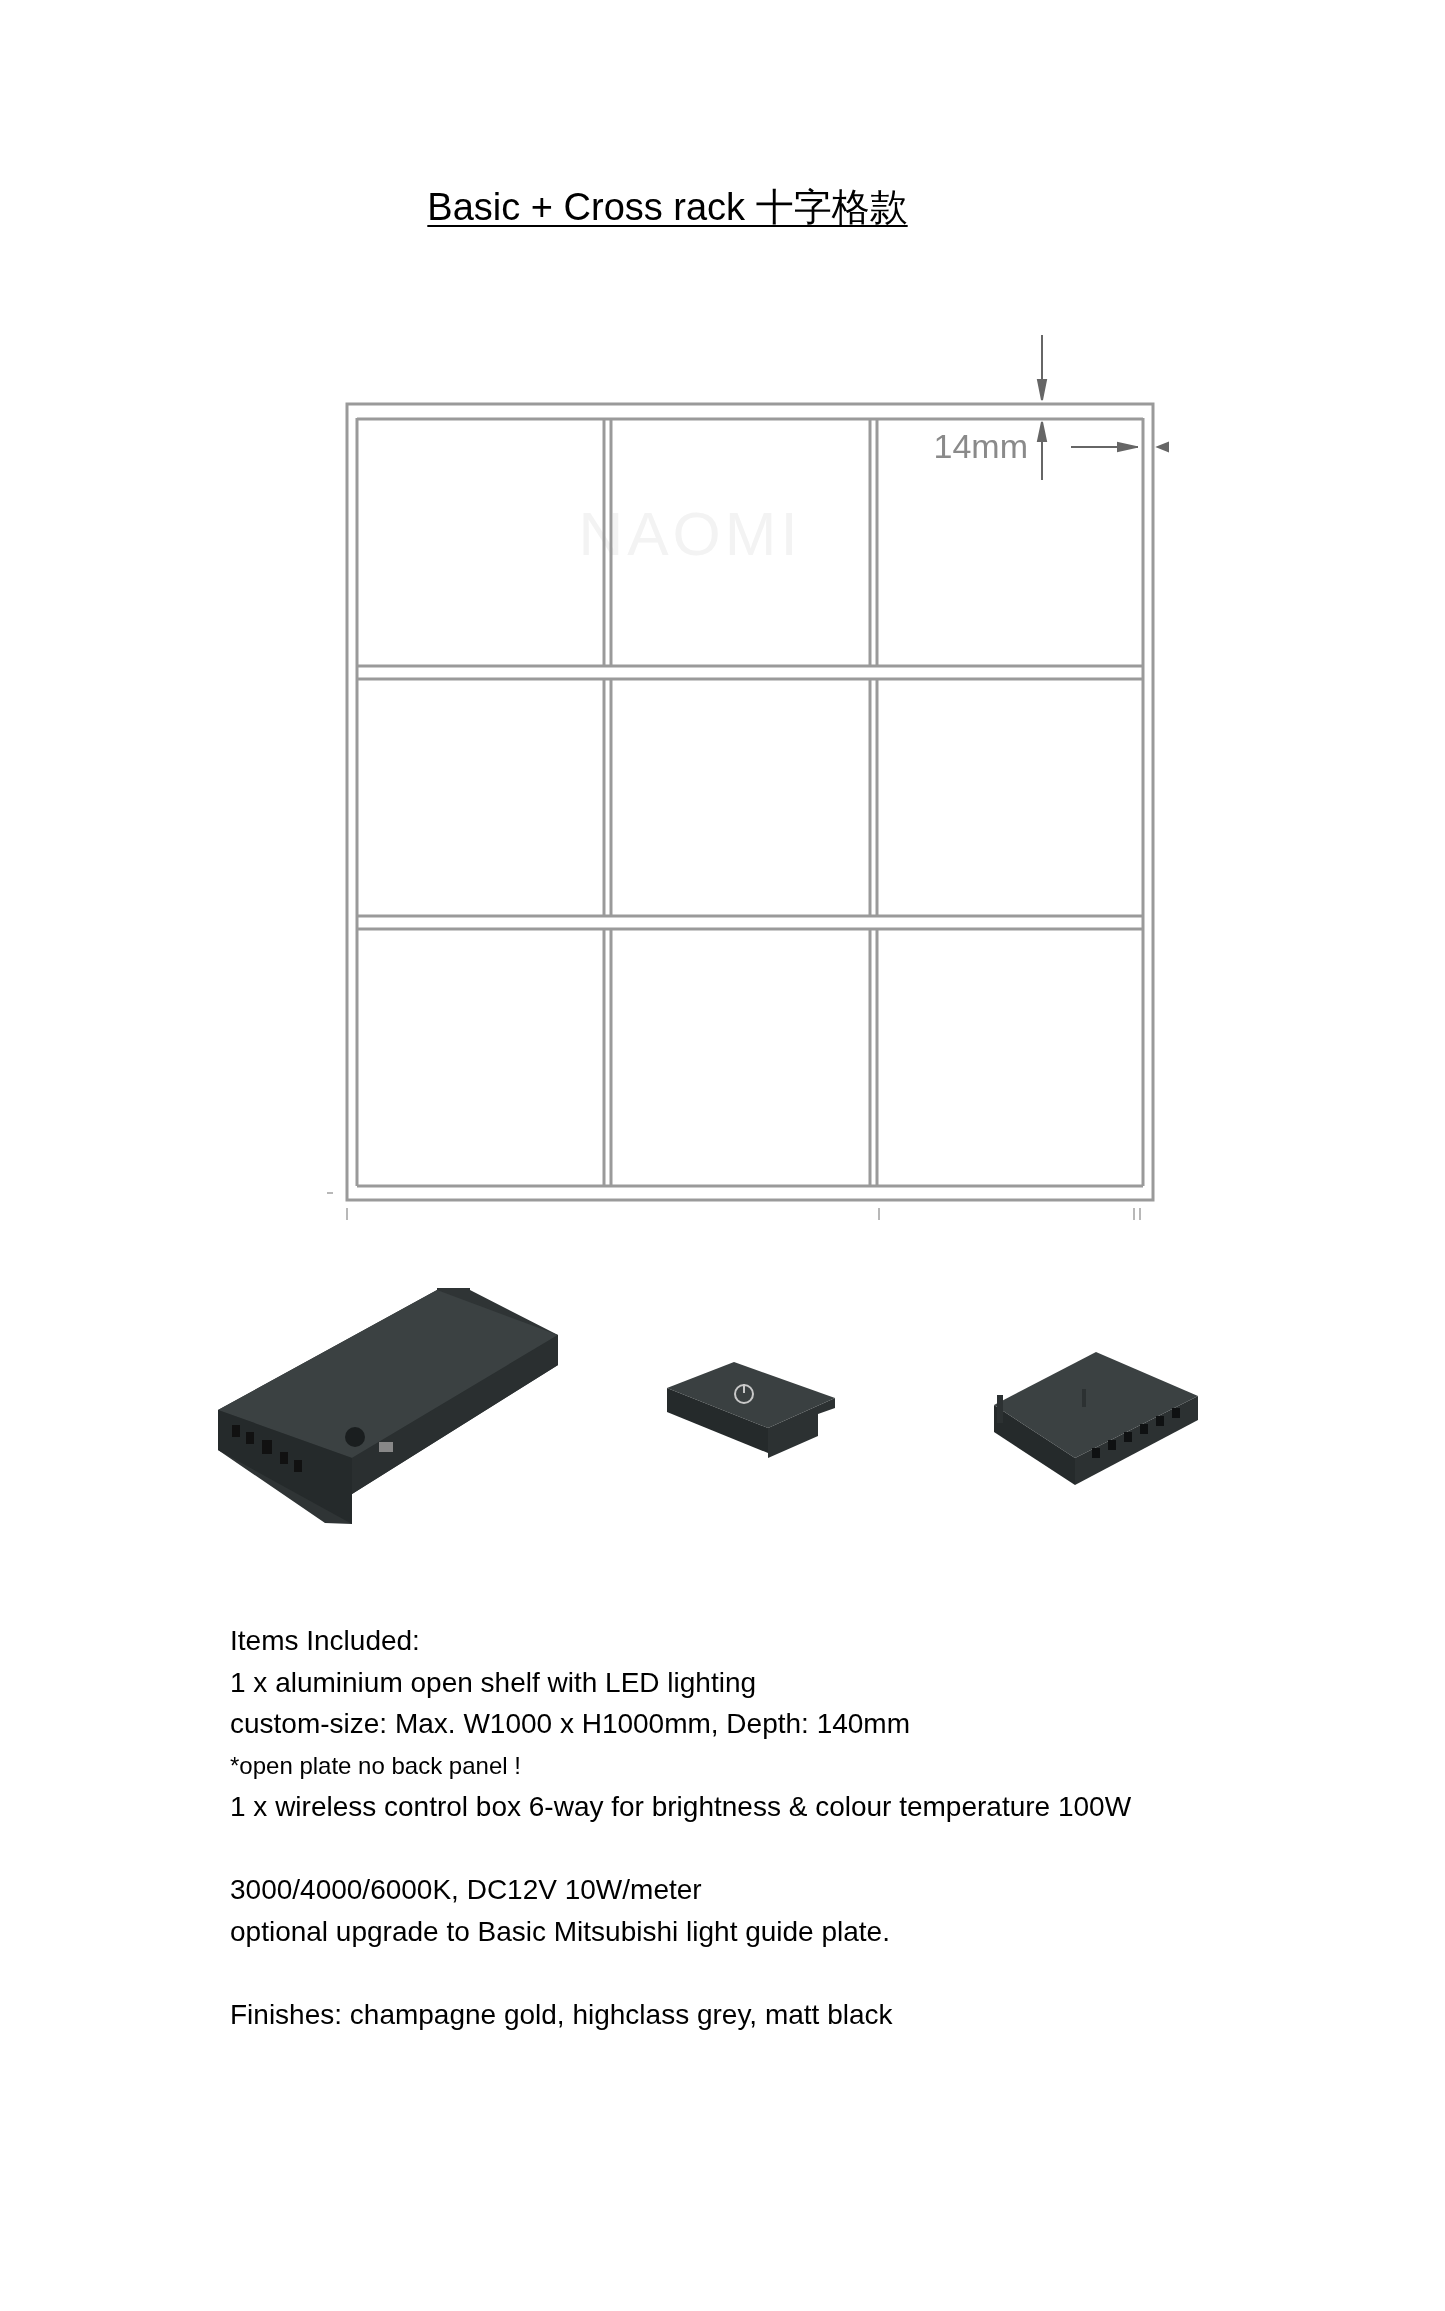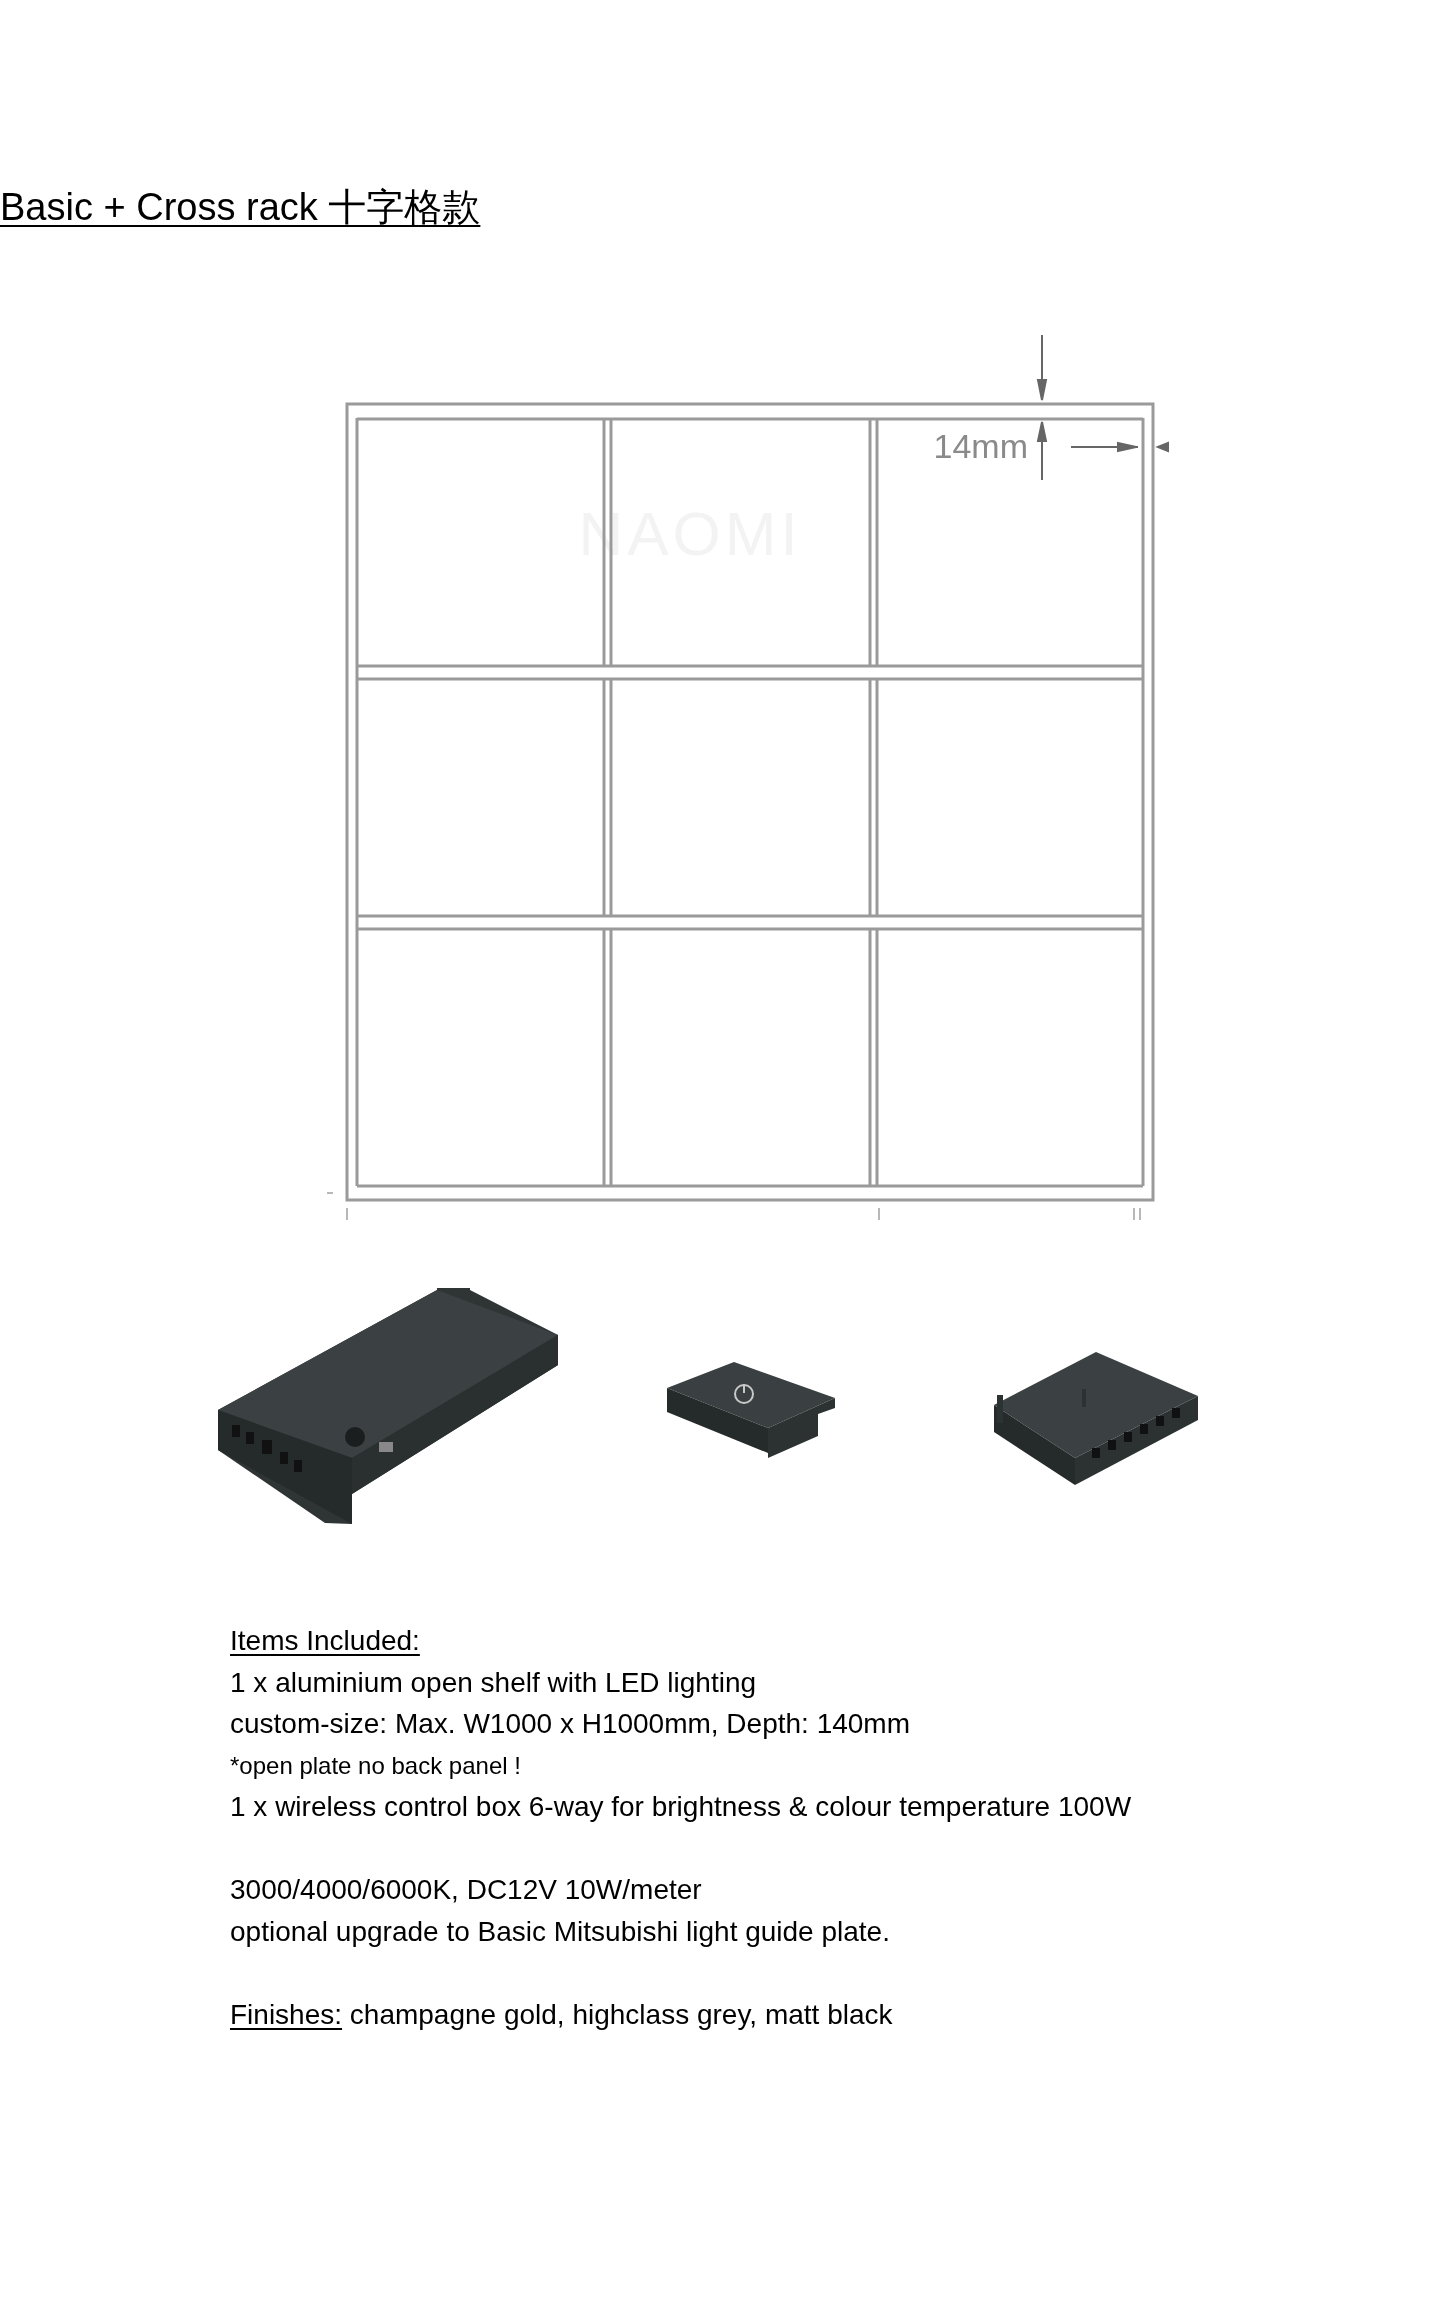--- a/index.html
+++ b/index.html
@@ -1,26 +1,26 @@
 <!DOCTYPE html>
 <html><head>
 <meta charset="utf-8">
 <style>
   html, body { margin:0; padding:0; background:#ffffff; }
   body { width:1445px; height:2311px; position:relative; overflow:hidden;
          font-family:"Liberation Sans", "DejaVu Sans", sans-serif; color:#000; }
-  .title { position:absolute; left:0; width:1335px; top:182px; 
+  .title { position:absolute; left:0; width:1335px; top:182px; text-align:center;
            font-size:38px; line-height:50px; }
   .title span { text-decoration:underline; text-underline-offset:5px; text-decoration-thickness:2px; }
   .drawing { position:absolute; left:0; top:0; width:1445px; height:1260px; }
   .products { position:absolute; left:0; top:1260px; width:1445px; height:280px; }
   .text-block { position:absolute; left:230px; top:1620px; width:1100px; font-size:28px; line-height:41.5px; }
   .text-block .line { white-space:nowrap; }
   .text-block .small { font-size:24px; }
-  .u { text-decoration:underline; text-underline-offset:4px; text-decoration-thickness:1.5px; }
+  .u { text-underline-offset:4px; text-decoration-thickness:1.5px; }
   .spacer { height:41.5px; }
 </style>
 </head>
 <body>
 
 <div class="title">
   <span>Basic + Cross rack 十字格款</span>
 </div>
 
 <svg class="drawing" viewBox="0 0 1445 1260" xmlns="http://www.w3.org/2000/svg">

